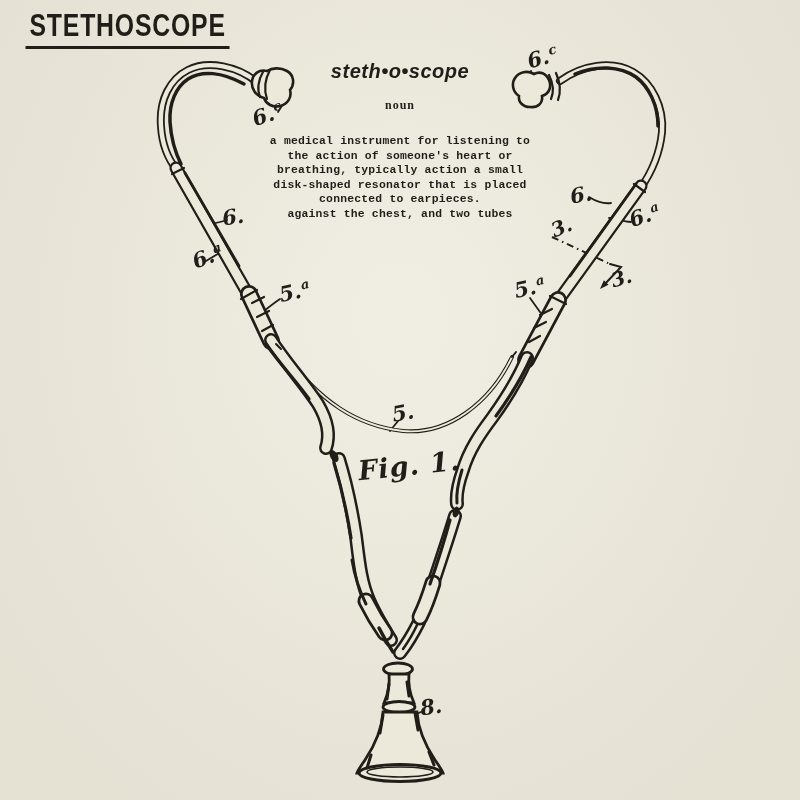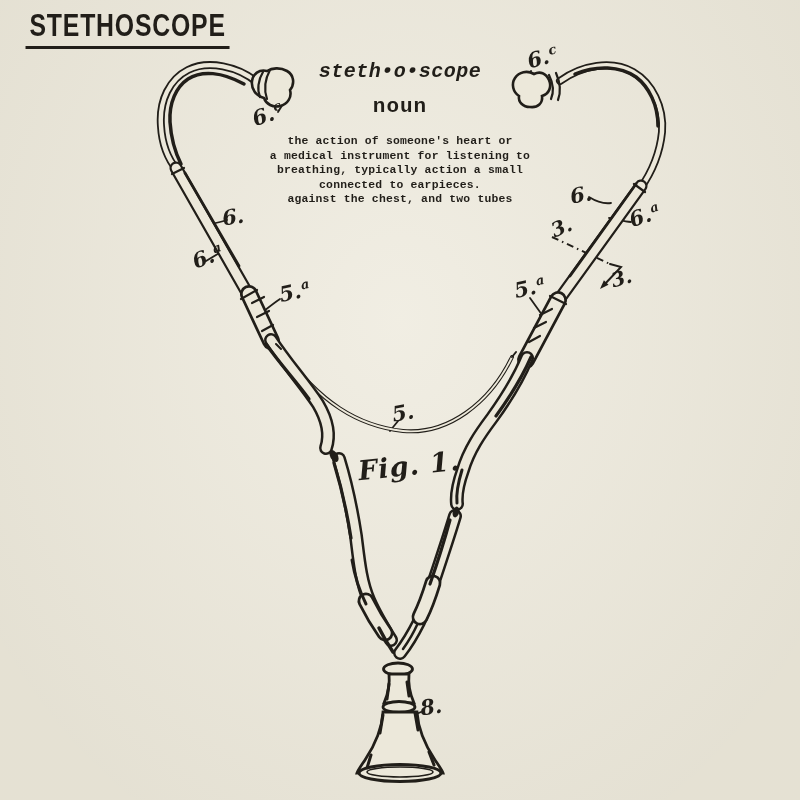--- a/index.html
+++ b/index.html
@@ -16,25 +16,25 @@
   
   .title-wrap{position:absolute;left:0;top:10px;width:100%;}
   .title{
     display:inline-block;font-family:"Liberation Sans",sans-serif;font-weight:700;
     font-size:31px;letter-spacing:1px;line-height:1;
     padding:0 5px 5px 5px;border-bottom:3.5px solid var(--ink);
     transform:scaleX(.8);
   }
   .pronounce-wrap{position:absolute;left:0;top:60px;width:100%;text-align:center;}
   .pronounce{
-    font-family:Liberation Mono, monospace;
+    font-family:Liberation Sans, sans-serif;
     font-style:italic;font-weight:700;font-size:20px;letter-spacing:.5px;
   }
   .pos-wrap{position:absolute;left:0;top:95px;width:100%;text-align:center;}
-  .pos{font-family:Liberation Mono, monospace;font-weight:700;font-size:21px;letter-spacing:1px;}
+  .pos{font-family:Liberation Serif, serif;font-weight:700;font-size:12px;letter-spacing:1px;}
   .definition{
     position:absolute;left:220px;top:134px;width:360px;text-align:center;
     font-family:"Liberation Mono",monospace;font-weight:700;
     font-size:11.4px;line-height:14.5px;letter-spacing:.2px;
   }
   
   .plabel{
     position:absolute;font-family:"DejaVu Serif",serif;font-style:italic;font-weight:700;
     font-size:21px;line-height:1;white-space:nowrap;transform:rotate(var(--rot,0deg));
   }
@@ -193,23 +193,24 @@
   <div class="title-wrap">
     <span class="title">STETHOSCOPE</span>
   </div>
   <div class="pronounce-wrap">
     <span class="pronounce">steth•o•scope</span>
   </div>
   <div class="pos-wrap">
     <span class="pos">noun</span>
   </div>
   <div class="definition">
+    <div>a medical instrument for listening to</div>
     <div>the action of someone's heart or</div>
-    <div>a medical instrument for listening to</div>
     <div>breathing, typically action a small</div>
+    <div>disk-shaped resonator that is placed</div>
     <div>connected to earpieces.</div>
     <div>against the chest, and two tubes</div>
   </div>
 
   <div class="plabel" style="left:252px;top:104px;--rot:-18deg"><span>6.</span><span class="sup">c</span></div>
   <div class="plabel" style="left:527px;top:47px;--rot:-15deg"><span>6.</span><span class="sup">c</span></div>
   <div class="plabel" style="left:222px;top:206px;--rot:-8deg"><span>6.</span><span class="sup"></span></div>
   <div class="plabel" style="left:192px;top:246px;--rot:-20deg"><span>6.</span><span class="sup">a</span></div>
   <div class="plabel" style="left:279px;top:281px;--rot:-12deg"><span>5.</span><span class="sup">a</span></div>
   <div class="plabel" style="left:570px;top:184px;--rot:-10deg"><span>6.</span><span class="sup"></span></div>

